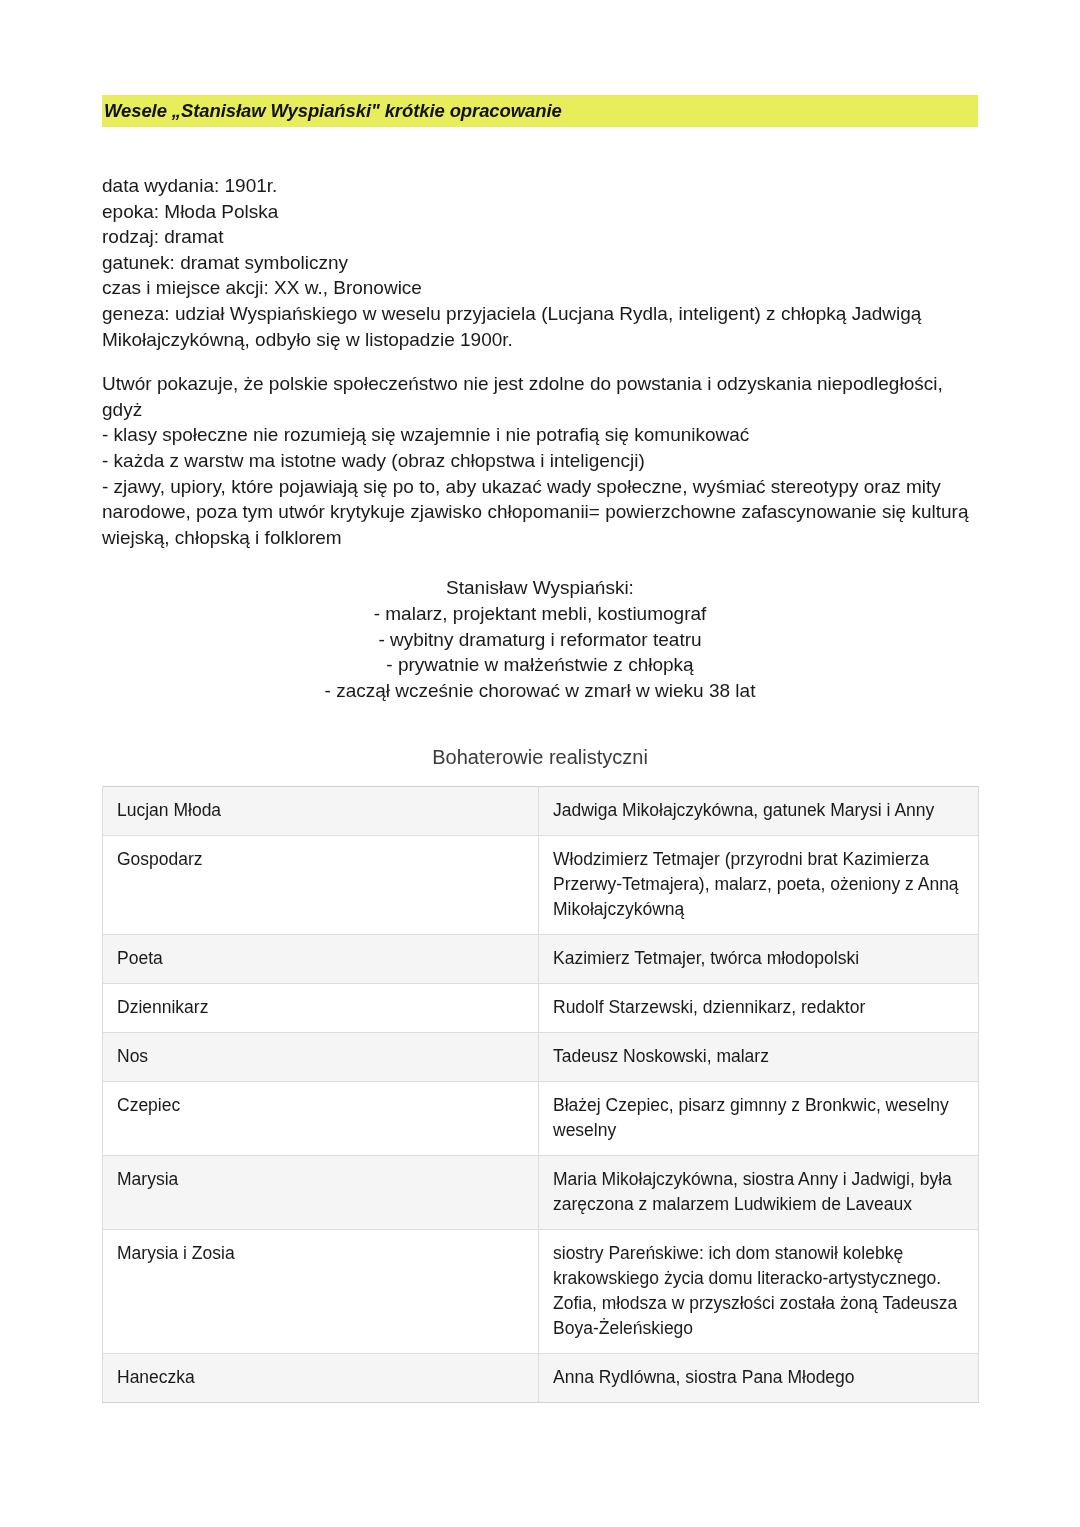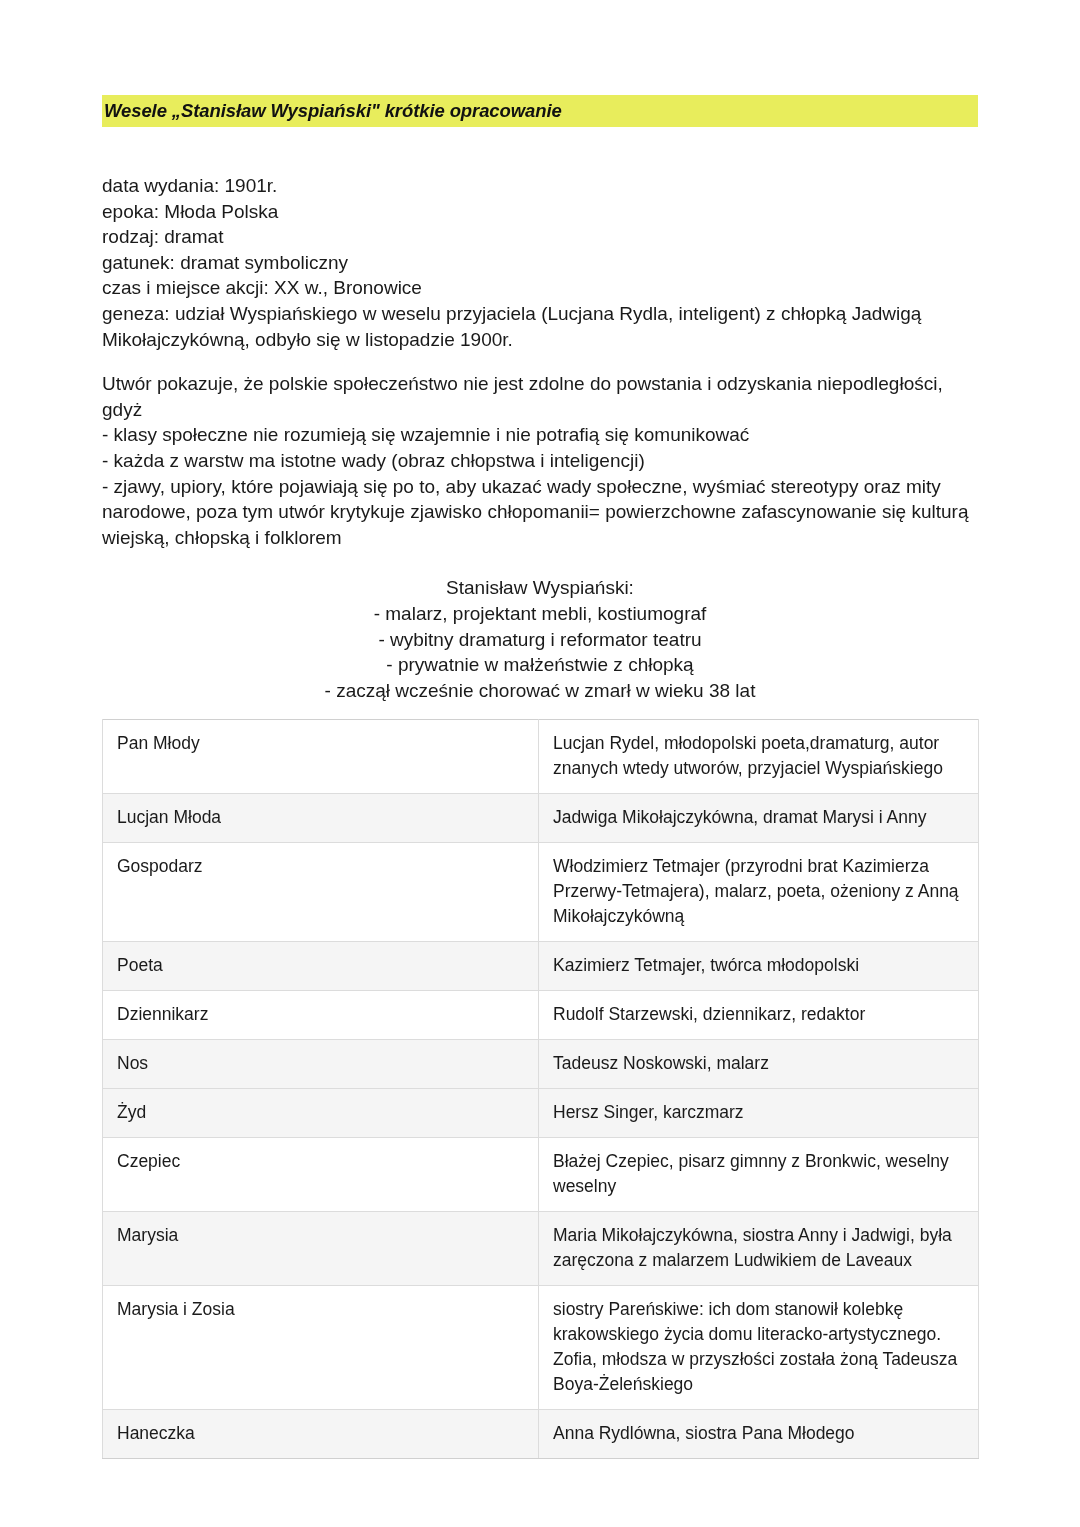--- a/index.html
+++ b/index.html
@@ -125,54 +125,47 @@
 - klasy społeczne nie rozumieją się wzajemnie i nie potrafią się komunikować
 - każda z warstw ma istotne wady (obraz chłopstwa i inteligencji)
 - zjawy, upiory, które pojawiają się po to, aby ukazać wady społeczne, wyśmiać stereotypy oraz mity narodowe, poza tym utwór krytykuje zjawisko chłopomanii= powierzchowne zafascynowanie się kulturą wiejską, chłopską i folklorem</div>
 
     <div class="para para-bio">Stanisław Wyspiański:
 - malarz, projektant mebli, kostiumograf
 - wybitny dramaturg i reformator teatru
 - prywatnie w małżeństwie z chłopką
 - zaczął wcześnie chorować w zmarł w wieku 38 lat</div>
 
+    <div class="section-heading">Bohaterowie realistyczni</div>
 
     <table class="char-table">
       <colgroup>
         <col class="col-name">
         <col class="col-desc">
       </colgroup>
       <tbody id="table-body">
-          <tr class="plain">
-            <td>Pan Młody</td>
-            <td>Lucjan Rydel, młodopolski poeta,dramaturg, autor znanych wtedy utworów, przyjaciel Wyspiańskiego</td>
-          </tr>
           <tr class="shaded">
             <td>Lucjan Młoda</td>
-            <td>Jadwiga Mikołajczykówna, dramat Marysi i Anny</td>
+            <td>Jadwiga Mikołajczykówna, gatunek Marysi i Anny</td>
           </tr>
           <tr class="plain">
             <td>Gospodarz</td>
             <td>Włodzimierz Tetmajer (przyrodni brat Kazimierza Przerwy-Tetmajera), malarz, poeta, ożeniony z Anną Mikołajczykówną</td>
           </tr>
           <tr class="shaded">
             <td>Poeta</td>
             <td>Kazimierz Tetmajer, twórca młodopolski</td>
           </tr>
           <tr class="plain">
             <td>Dziennikarz</td>
             <td>Rudolf Starzewski, dziennikarz, redaktor</td>
           </tr>
           <tr class="shaded">
             <td>Nos</td>
             <td>Tadeusz Noskowski, malarz</td>
-          </tr>
-          <tr class="shaded">
-            <td>Żyd</td>
-            <td>Hersz Singer, karczmarz</td>
           </tr>
           <tr class="plain">
             <td>Czepiec</td>
             <td>Błażej Czepiec, pisarz gimnny z Bronkwic, weselny weselny</td>
           </tr>
           <tr class="shaded">
             <td>Marysia</td>
             <td>Maria Mikołajczykówna, siostra Anny i Jadwigi, była zaręczona z malarzem Ludwikiem de Laveaux</td>
           </tr>
           <tr class="plain">

